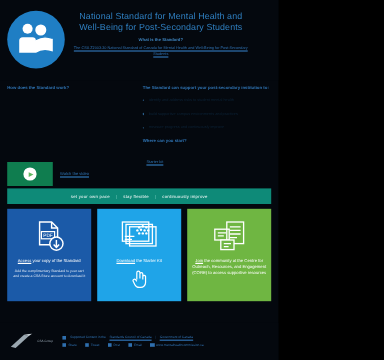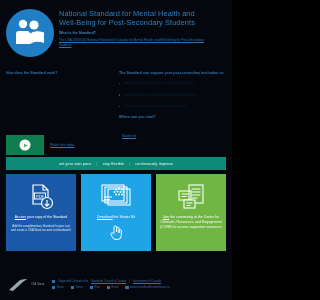--- a/index.html
+++ b/index.html
@@ -23,20 +23,21 @@
 
   
   .hero {
     position: relative;
     height: 67px;
     background: #04080e;
     padding: 5px 23px 0 6px;
     box-sizing: border-box;
     display: flex;
     gap: 5px;
+    text-align: center;
   }
   .hero-badge {
     flex: 0 0 auto;
     width: 48px;
     height: 48px;
     border-radius: 50%;
     background: #1f7ec4;
     position: relative;
     margin-top: 4px;
   }

